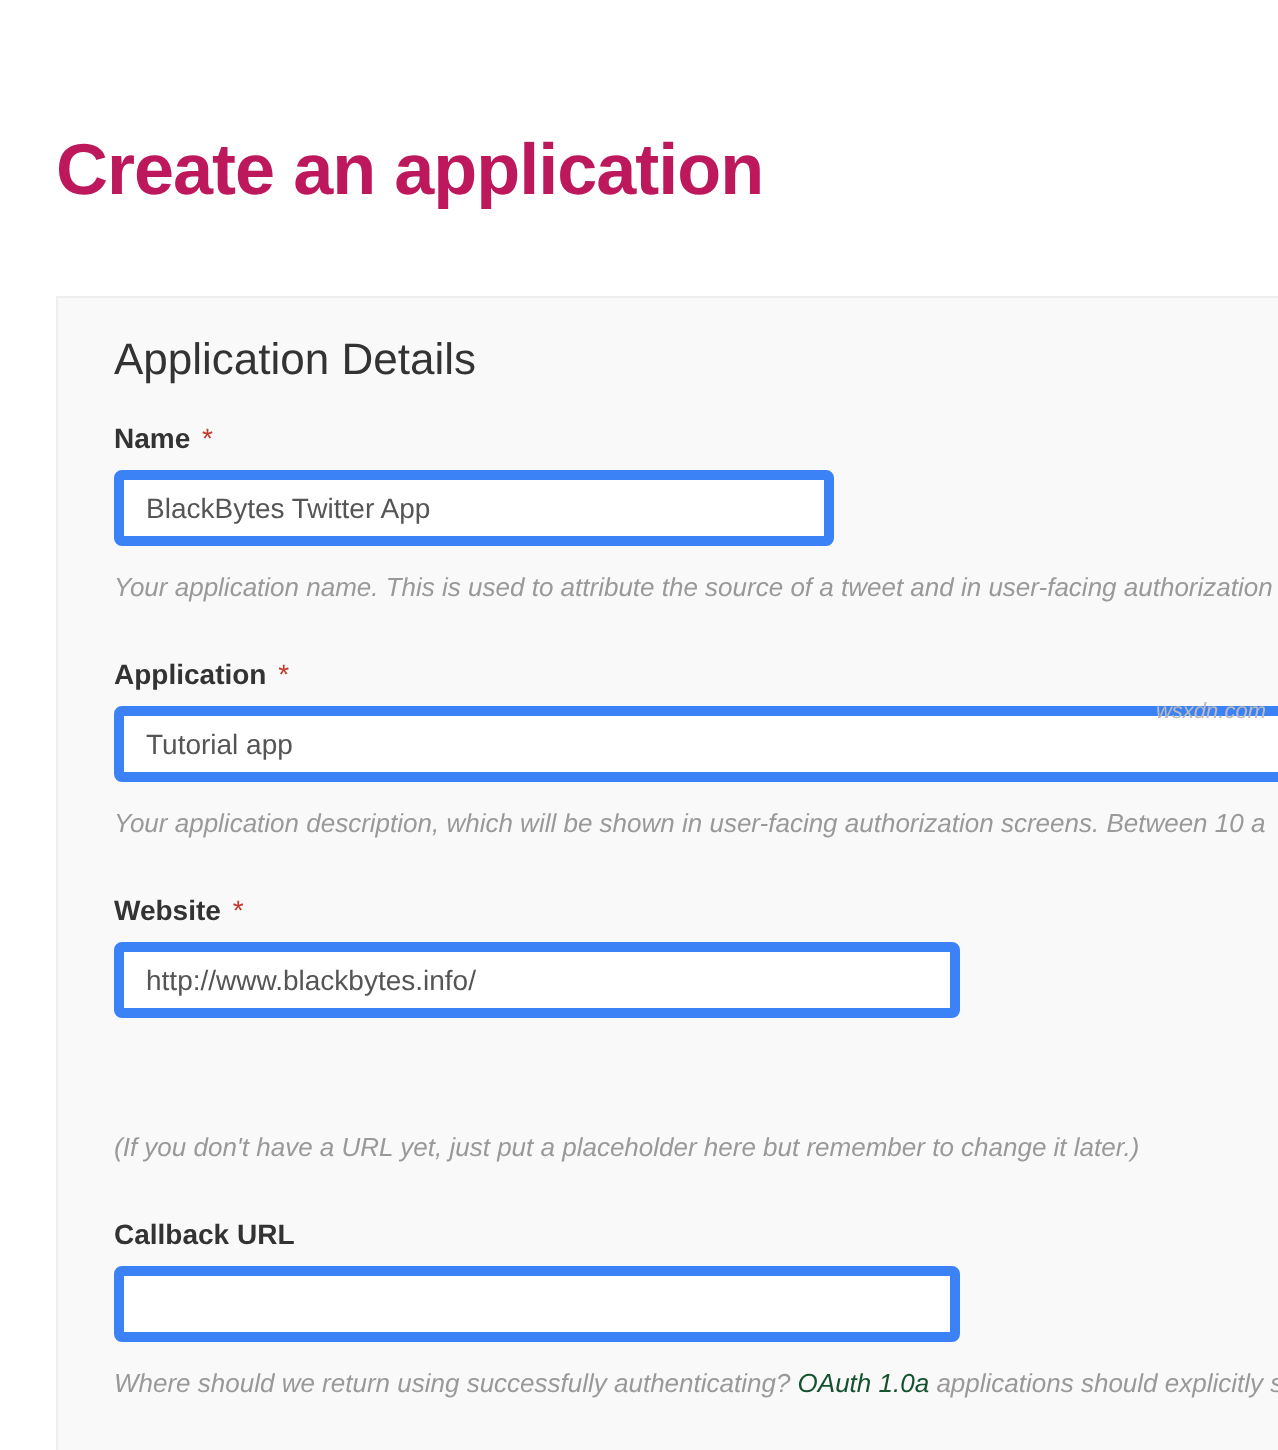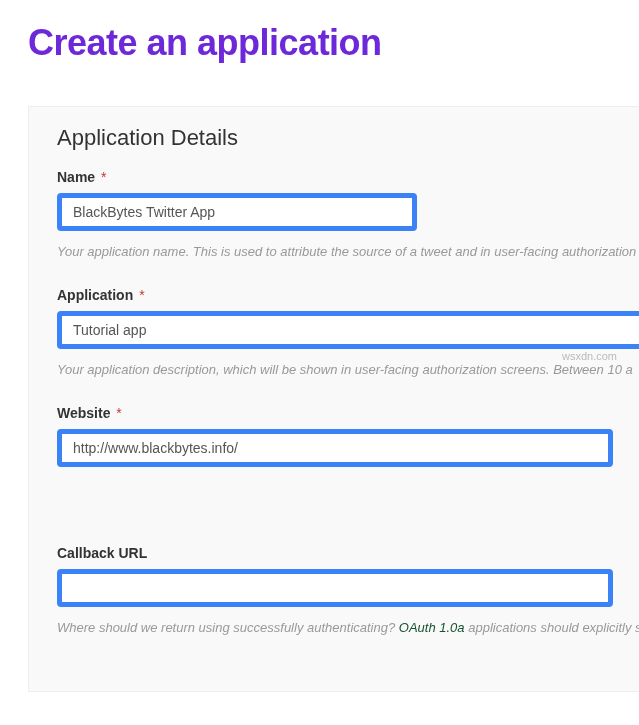--- a/index.html
+++ b/index.html
@@ -11,23 +11,24 @@
       font-family: "Helvetica Neue", Helvetica, Arial, sans-serif;
       color: #333;
       background: #fff;
       width: 639px;
       height: 725px;
       overflow: hidden;
     }
     .page-title {
       font-size: 36px;
       font-weight: 700;
-      color: #6d28d9;
+      color: #be185d;
       padding: 22px 28px 24px 28px;
       letter-spacing: -0.5px;
+      margin-top: 42px;
     }
     .panel {
       background: #f9f9f9;
       border: 1px solid #eee;
       margin: 18px 0 0 28px;
       padding: 18px 0 28px 28px;
       width: 700px;
     }
     .section-title {
       font-size: 22px;
@@ -58,43 +59,44 @@
       color: #555;
       background: #fff;
       border: 5px solid #3b82f6;
       border-radius: 4px;
       outline: none;
     }
     .text-input.wide {
       width: 700px;
     }
     .text-input.med {
-      width: 556px;
+      width: 423px;
     }
     .help-text {
       font-size: 13px;
       font-style: italic;
       color: #999;
       margin-top: 10px;
       line-height: 1.7;
       white-space: nowrap;
     }
     .help-text .link {
       color: #14532d;
       font-style: italic;
       cursor: pointer;
     }
     .watermark {
       position: absolute;
-      right: 22px;
+      right: 6px;
       top: 350px;
       font-size: 11px;
       color: #bbb;
       transform: rotate(0deg);
       writing-mode: horizontal-tb;
+      font-style: italic;
     }
   </style>
 </head>
 <body>
 
 <h1 class="page-title">Create an application</h1>
 
 <div class="panel">
 
   <h2 class="section-title">Application Details</h2>
@@ -119,20 +121,21 @@
 
   <div class="form-group">
     <div class="label-row">
       <span>Website</span>
       <span class="required">*</span>
     </div>
     <input type="text" class="text-input med" value="http://www.blackbytes.info/" style="">
     <div class="help-text">
       <br>
       <br>
+      <span>(If you don't have a URL yet, just put a placeholder here but remember to change it later.)</span>
     </div>
   </div>
 
   <div class="form-group">
     <div class="label-row">
       <span>Callback URL</span>
     </div>
     <input type="text" class="text-input med" value="" style="">
     <div class="help-text">
       <span>Where should we return using successfully authenticating? </span><span class="link">OAuth 1.0a</span><span> applications should explicitly s</span><br>

